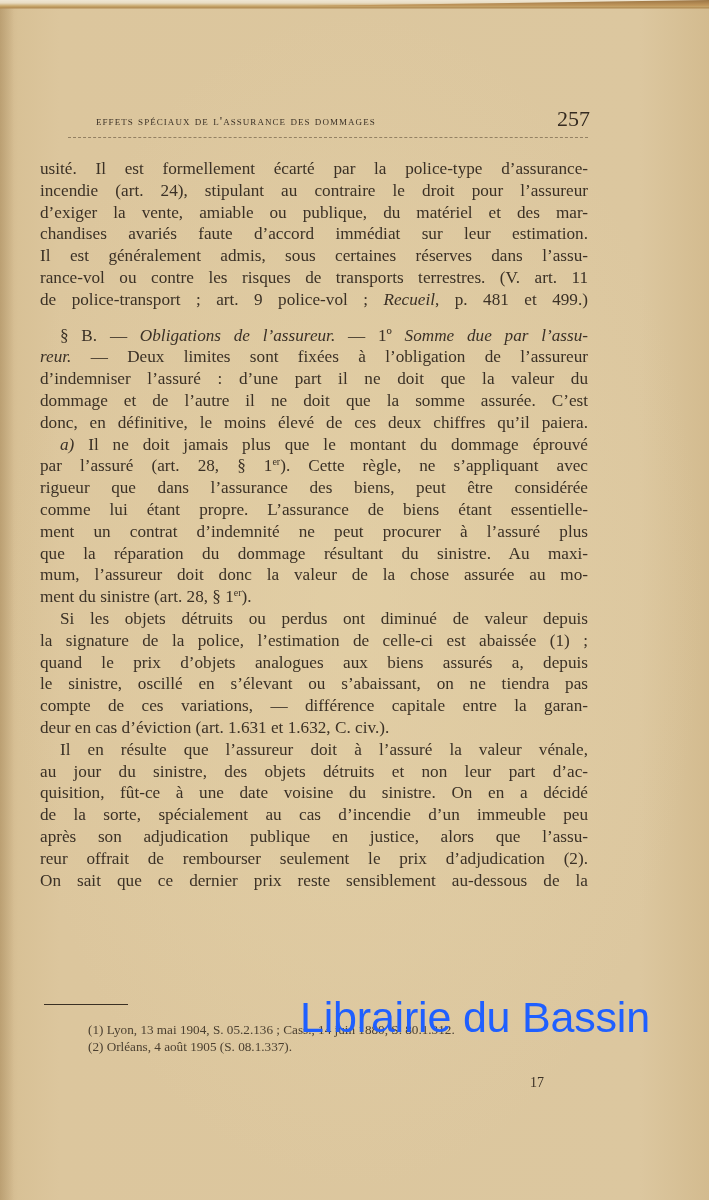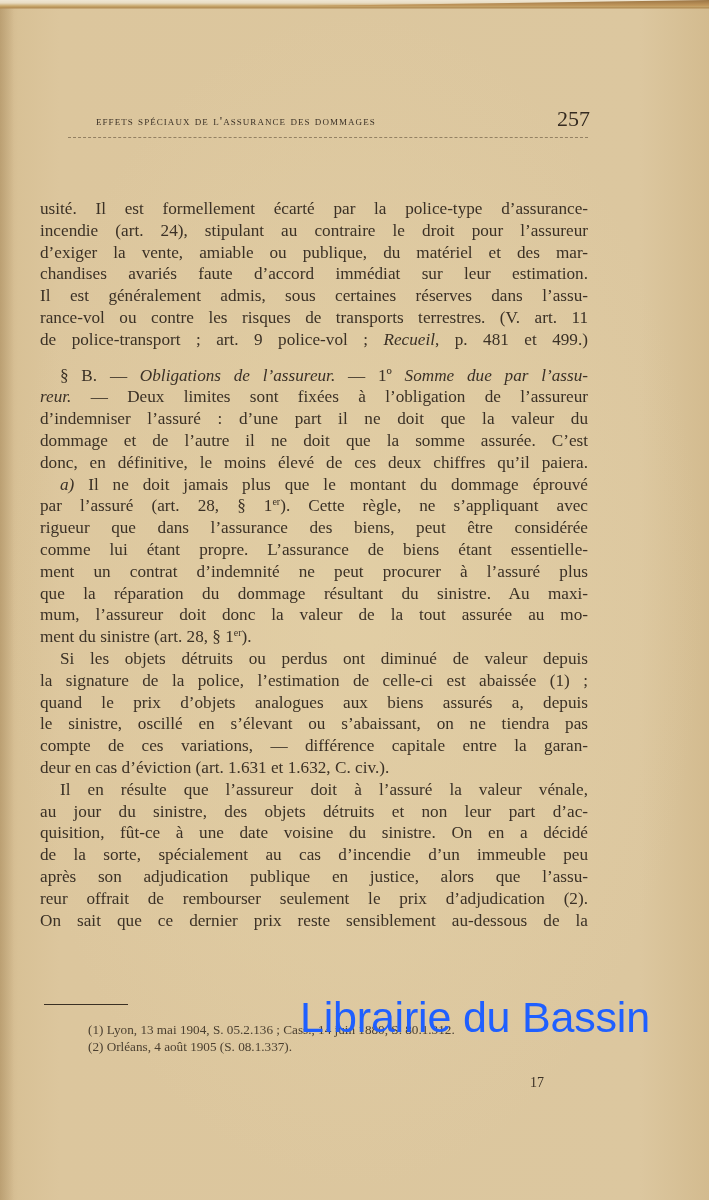--- a/index.html
+++ b/index.html
@@ -74,21 +74,20 @@
       opacity: 0.65;
     }
     .body-text {
       position: absolute;
       left: 40px; top: 158px;
       width: 548px;
       font-size: 17.2px;
       line-height: 21.8px;
       text-align: justify;
       color: #3b3126;
-      margin-top: 40px;
     }
     .line {
       display: block;
       text-align: justify;
       text-align-last: justify;
       white-space: nowrap;
       height: 21.8px;
     }
     .line.last {
       text-align-last: left;
@@ -171,21 +170,21 @@
       <span class="line">donc, en définitive, le moins élevé de ces deux chiffres qu’il paiera.</span>
     </div>
 
     <div>
       <span class="line indent"><span class="it">a)</span><span> Il ne doit jamais plus que le montant du dommage éprouvé</span></span>
       <span class="line"><span>par l’assuré (art. 28, § 1</span><sup>er</sup><span>). Cette règle, ne s’appliquant avec</span></span>
       <span class="line">rigueur que dans l’assurance des biens, peut être considérée</span>
       <span class="line">comme lui étant propre. L’assurance de biens étant essentielle-</span>
       <span class="line">ment un contrat d’indemnité ne peut procurer à l’assuré plus</span>
       <span class="line">que la réparation du dommage résultant du sinistre. Au maxi-</span>
-      <span class="line">mum, l’assureur doit donc la valeur de la tout assurée au mo-</span>
+      <span class="line">mum, l’assureur doit donc la valeur de la chose assurée au mo-</span>
       <span class="line last"><span>ment du sinistre (art. 28, § 1</span><sup>er</sup><span>).</span></span>
     </div>
 
     <div>
       <span class="line indent">Si les objets détruits ou perdus ont diminué de valeur depuis</span>
       <span class="line">la signature de la police, l’estimation de celle-ci est abaissée (1) ;</span>
       <span class="line">quand le prix d’objets analogues aux biens assurés a, depuis</span>
       <span class="line">le sinistre, oscillé en s’élevant ou s’abaissant, on ne tiendra pas</span>
       <span class="line">compte de ces variations, — différence capitale entre la garan-</span>
       <span class="line last">deur en cas d’éviction (art. 1.631 et 1.632, C. civ.).</span>

